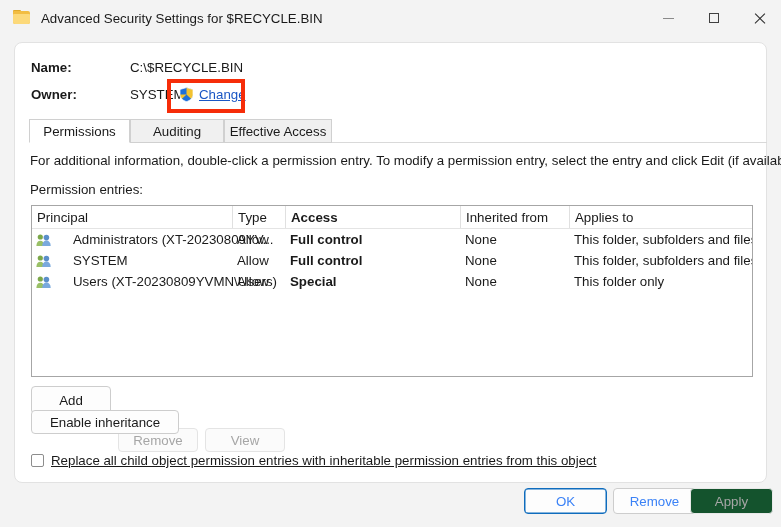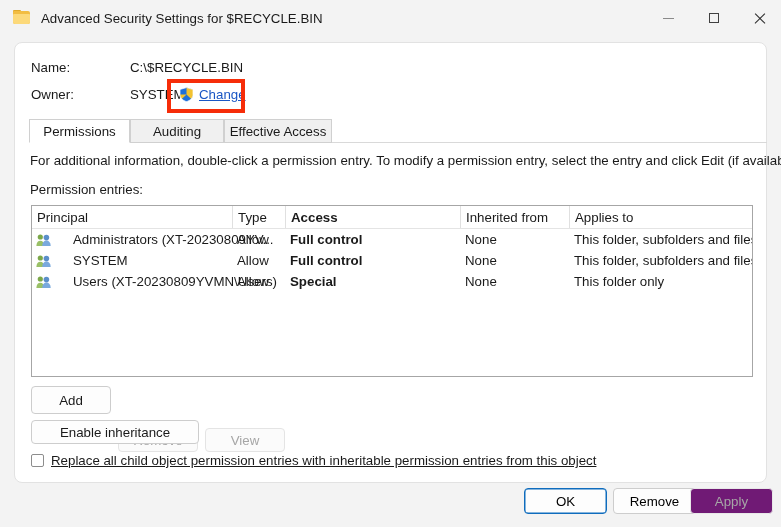--- a/index.html
+++ b/index.html
@@ -127,20 +127,21 @@
     align-items: center;
     font-size: 13.3px;
     color: #1a1a1a;
   }
   #row-name  { left: 16px; top: 17px; }
   #row-owner { left: 16px; top: 44px; }
 
   .field-label {
     width: 99px;
     flex: none;
+    font-weight: bold;
   }
   .field-value {
     white-space: nowrap;
   }
 
   #change-box {
     position: absolute;
     left: 152px;
     top: 36px;
     width: 78px;
@@ -307,21 +308,21 @@
   }
   .btn.disabled {
     color: #a6a6a6;
     background: #fbfbfb;
     border-color: #e4e4e4;
     margin-top: 42px;
   }
   #btn-add     { left: 16px;  top: 343px; width: 80px; height: 28px; }
   #btn-remove  { left: 103px; top: 343px; width: 80px; height: 24px; }
   #btn-view    { left: 190px; top: 343px; width: 80px; height: 24px; }
-  #btn-inherit { left: 16px;  top: 377px; width: 168px; height: 24px; }
+  #btn-inherit { left: 16px;  top: 367px; width: 148px; height: 24px; }
 
   
   #replace-row {
     position: absolute;
     left: 16px;
     top: 410px;
     display: flex;
     align-items: center;
   }
   #replace-box {
@@ -345,35 +346,35 @@
   .footer-btn {
     position: absolute;
     box-sizing: border-box;
     display: flex;
     align-items: center;
     justify-content: center;
     font-size: 13.3px;
     border-radius: 4px;
     background: #fdfdfd;
     border: 1px solid #cdcdcd;
-    color: #000000;
+    color: #3b82f6;
     height: 26px;
     width: 83px;
     cursor: default;
   }
   #btn-ok {
     left: 524px; top: 488px;
     border: 1px solid #0f6cbd;
     box-shadow: 0 0 0 0.5px #0f6cbd inset;
   }
   #btn-cancel { left: 613px; top: 488px; }
   #btn-apply {
     left: 690px; top: 488px;
     color: #a6a6a6;
-    background: #701a75;
+    background: #14532d;
     border-color: #e8e8e8;
   }
 </style>
 </head>
 <body>
 
 <div id="window">
 
   <div id="titlebar">
     <div id="title-icon">

